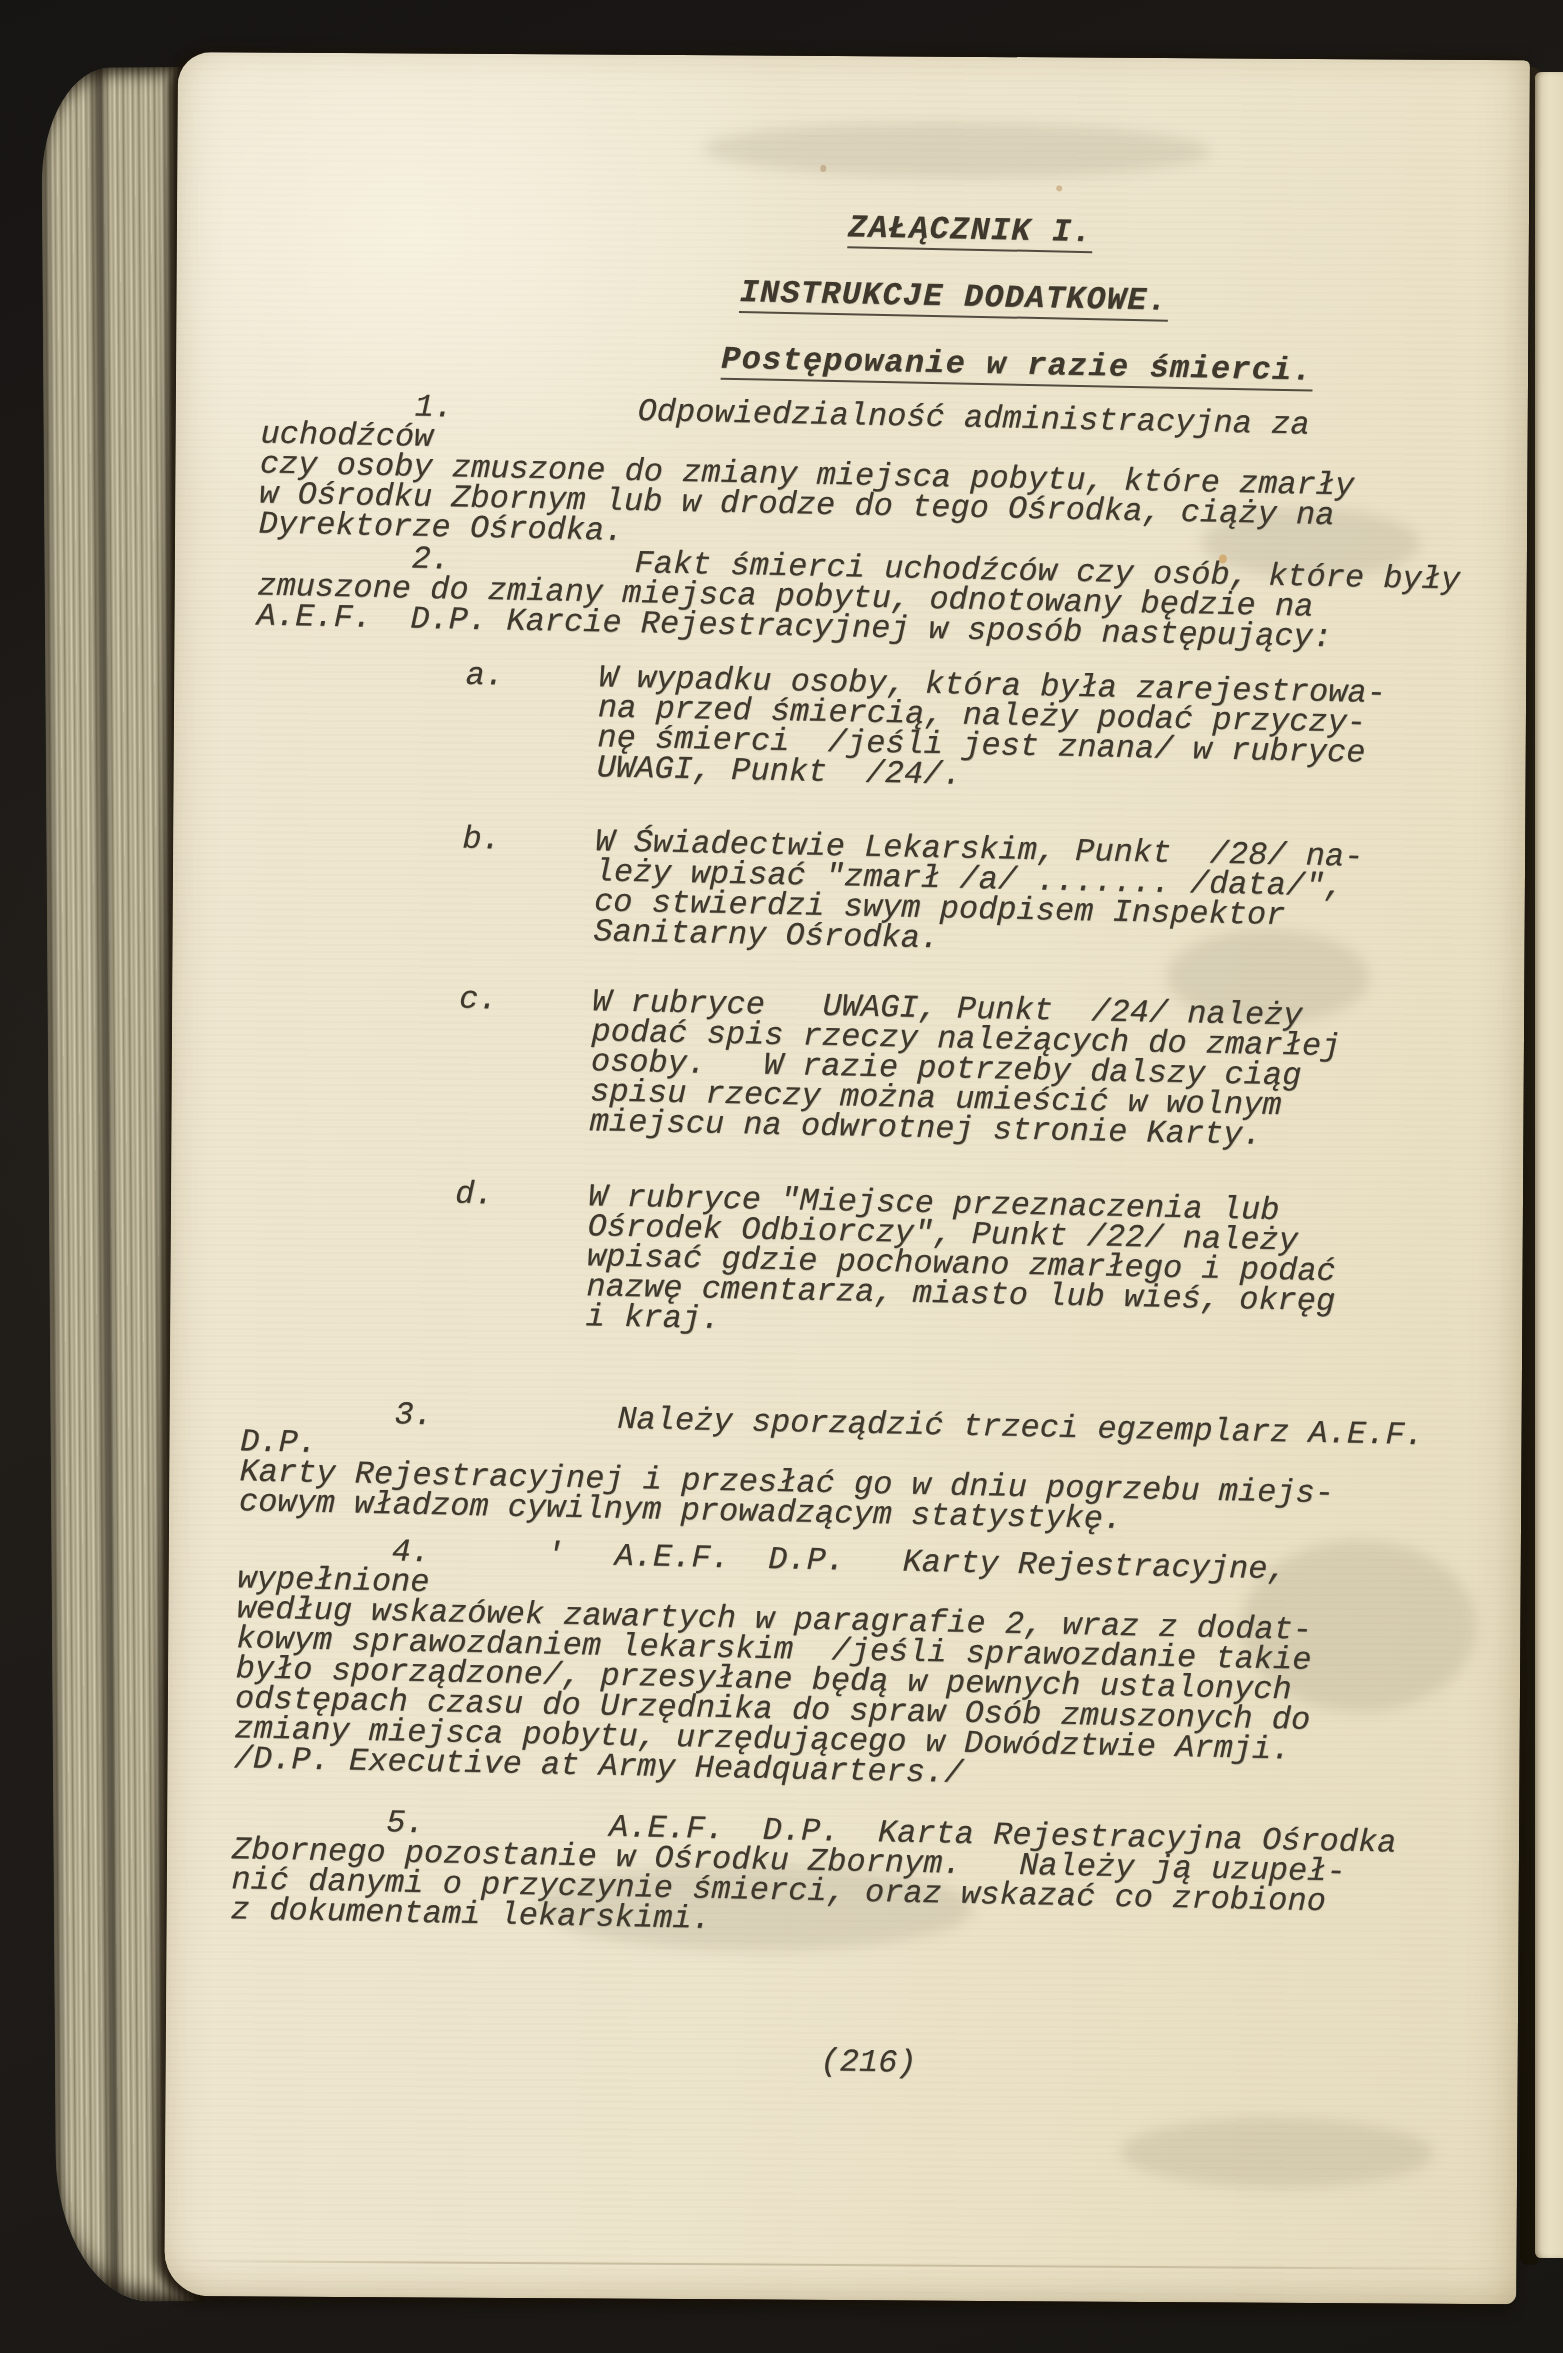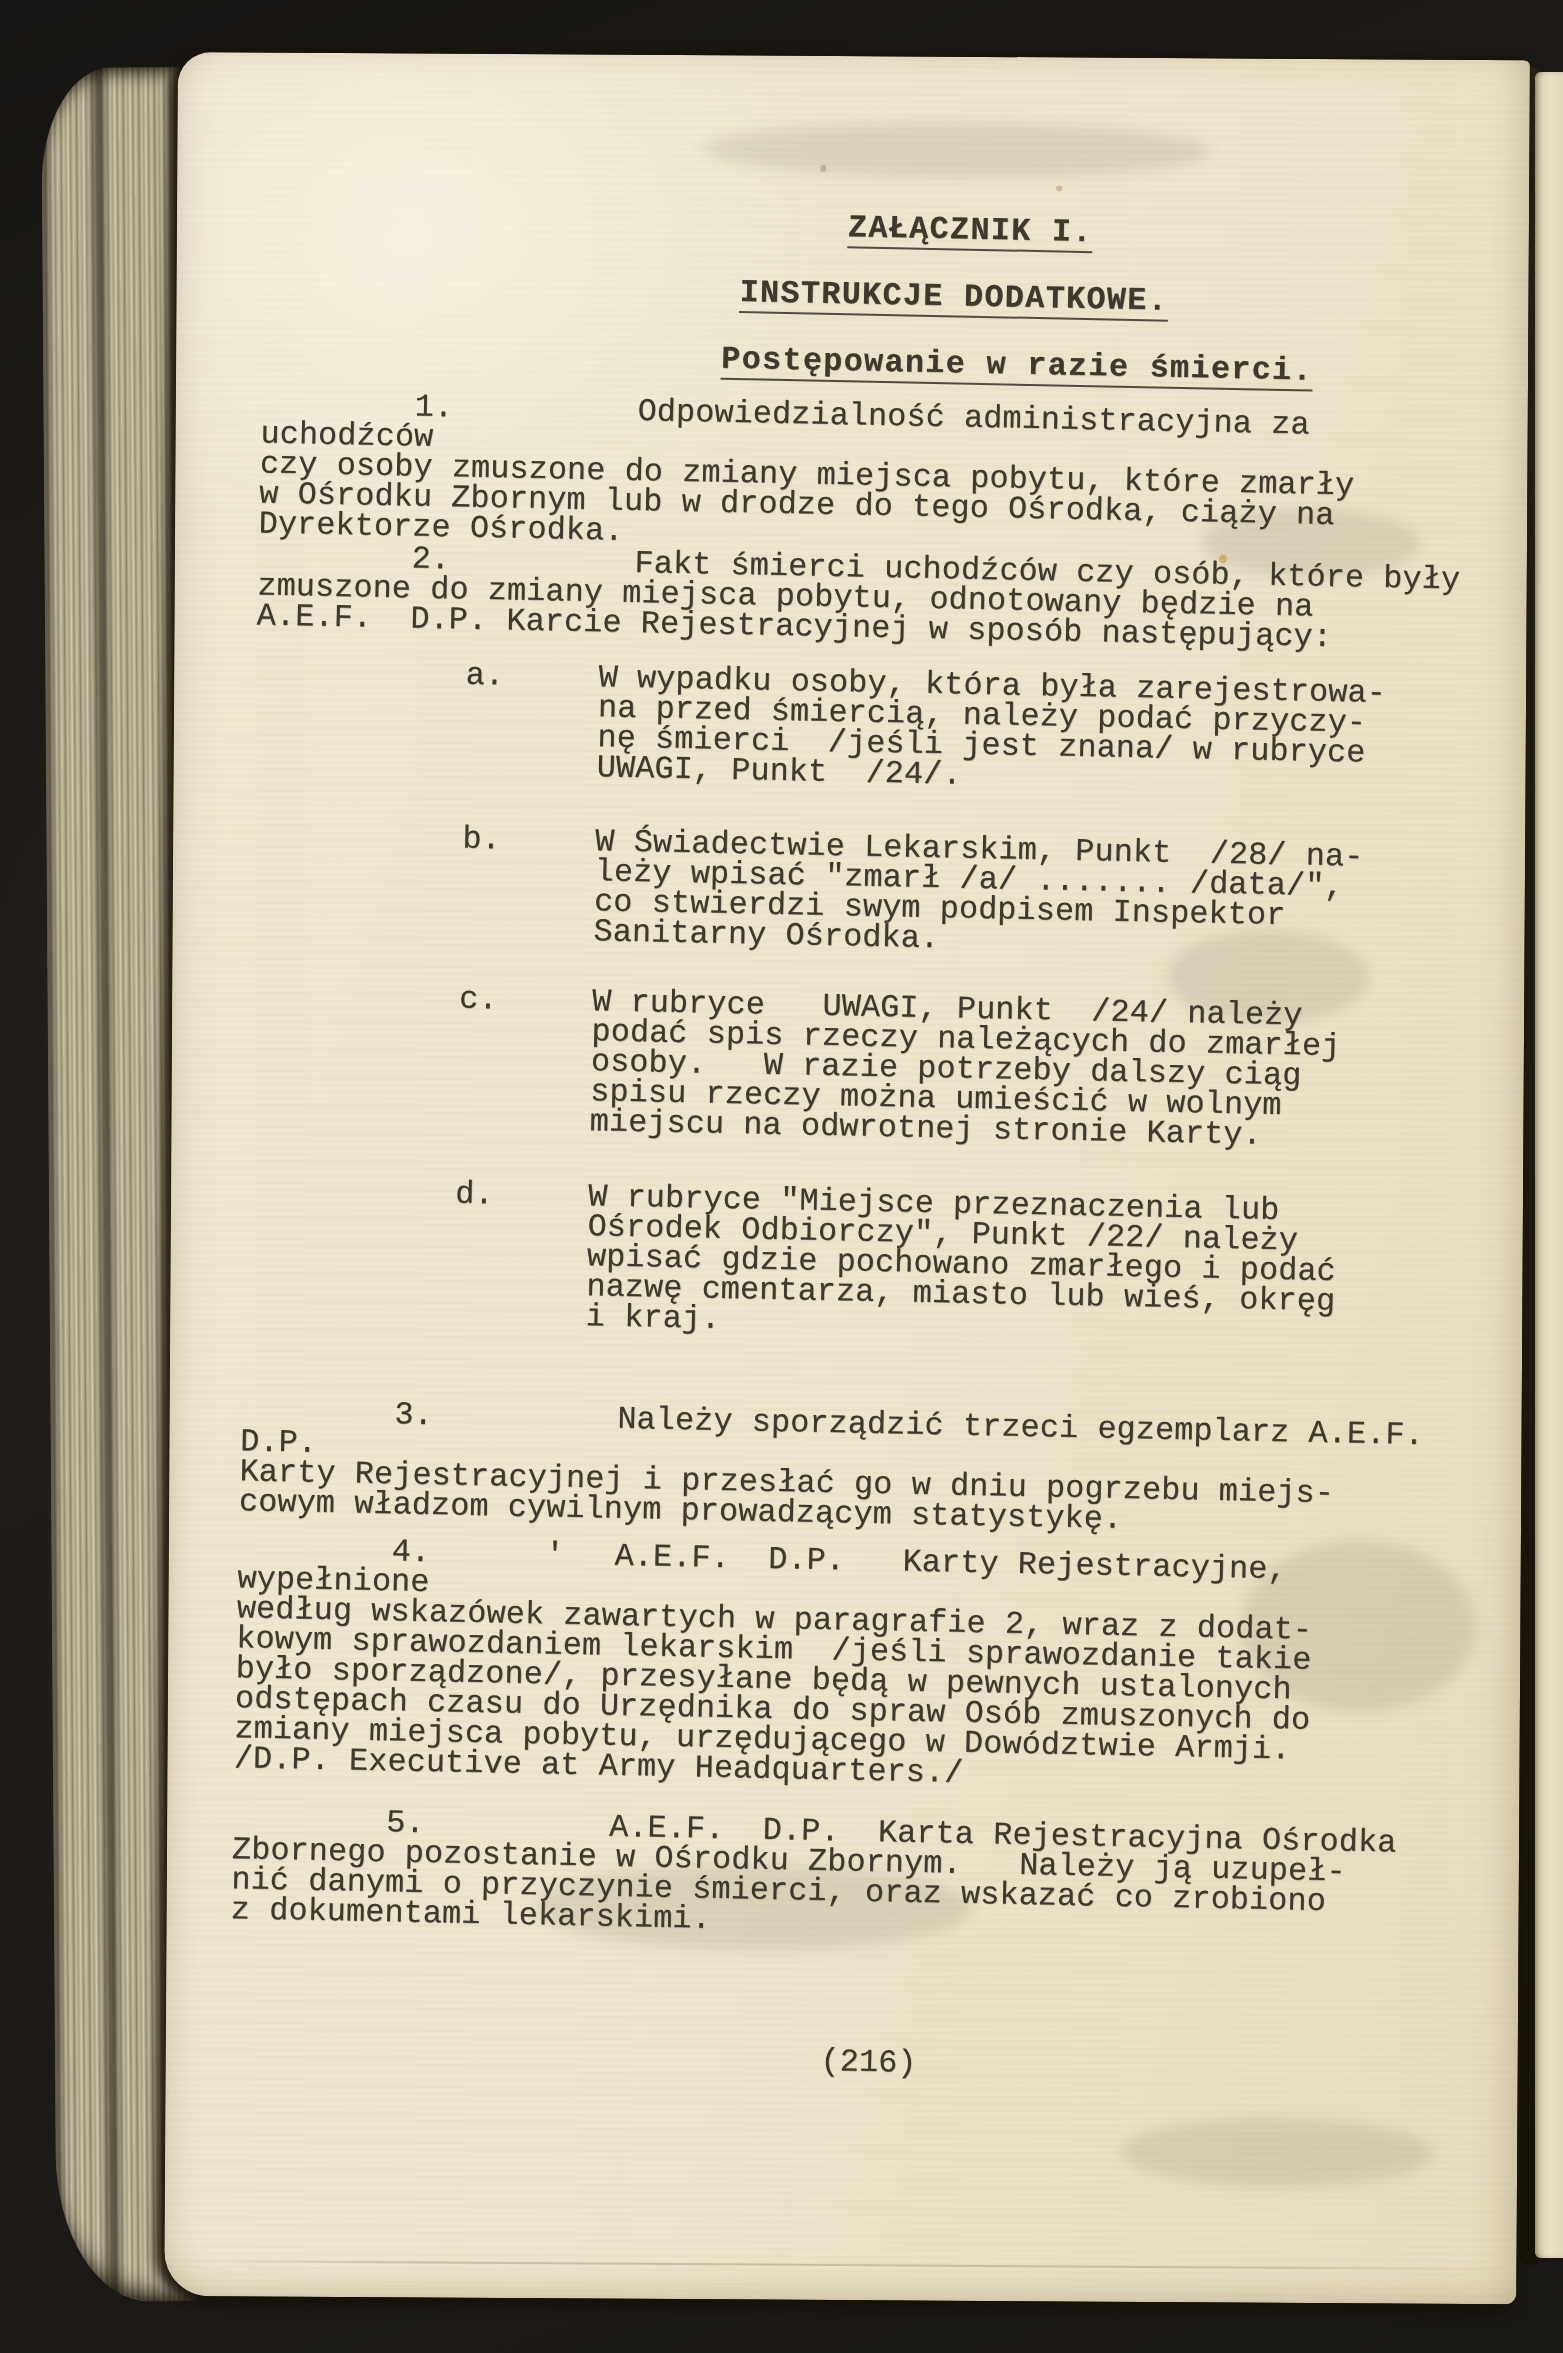--- a/index.html
+++ b/index.html
@@ -12,20 +12,21 @@
     width:1563px;height:2354px;
     background:var(--background);
     font-family:"Liberation Mono","DejaVu Sans Mono",monospace;
     position:relative;
   }
   .photo{
     position:absolute;inset:0;overflow:hidden;
     background:
       radial-gradient(938px 704px at 30% 40%, rgba(70,62,50,0.18), rgba(0,0,0,0) 70%),
       linear-gradient(160deg,#171513 0%,#211e1a 45%,#191714 100%);
+    font-style: italic;
   }
   
   .fore-edge{
     position:absolute;left:41px;top:67px;width:149px;height:2234px;
     transform:rotate(-0.4deg);transform-origin:top right;
     background:
       linear-gradient(90deg,
         rgba(40,34,24,0.55) 0%, rgba(0,0,0,0) 9%,
         rgba(0,0,0,0) 30%, rgba(55,48,34,0.5) 36%,
         rgba(28,24,16,0.65) 39%, rgba(0,0,0,0) 45%,

